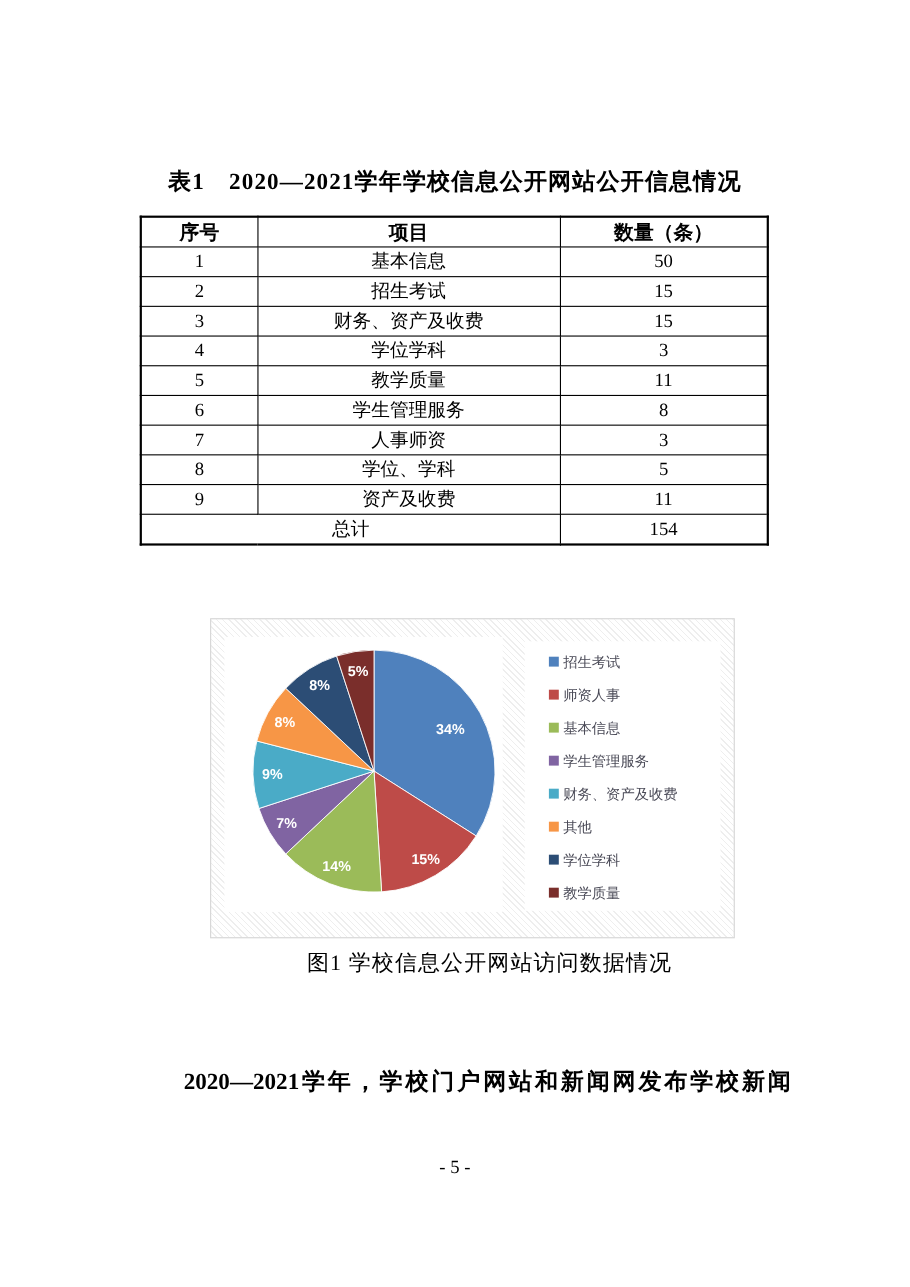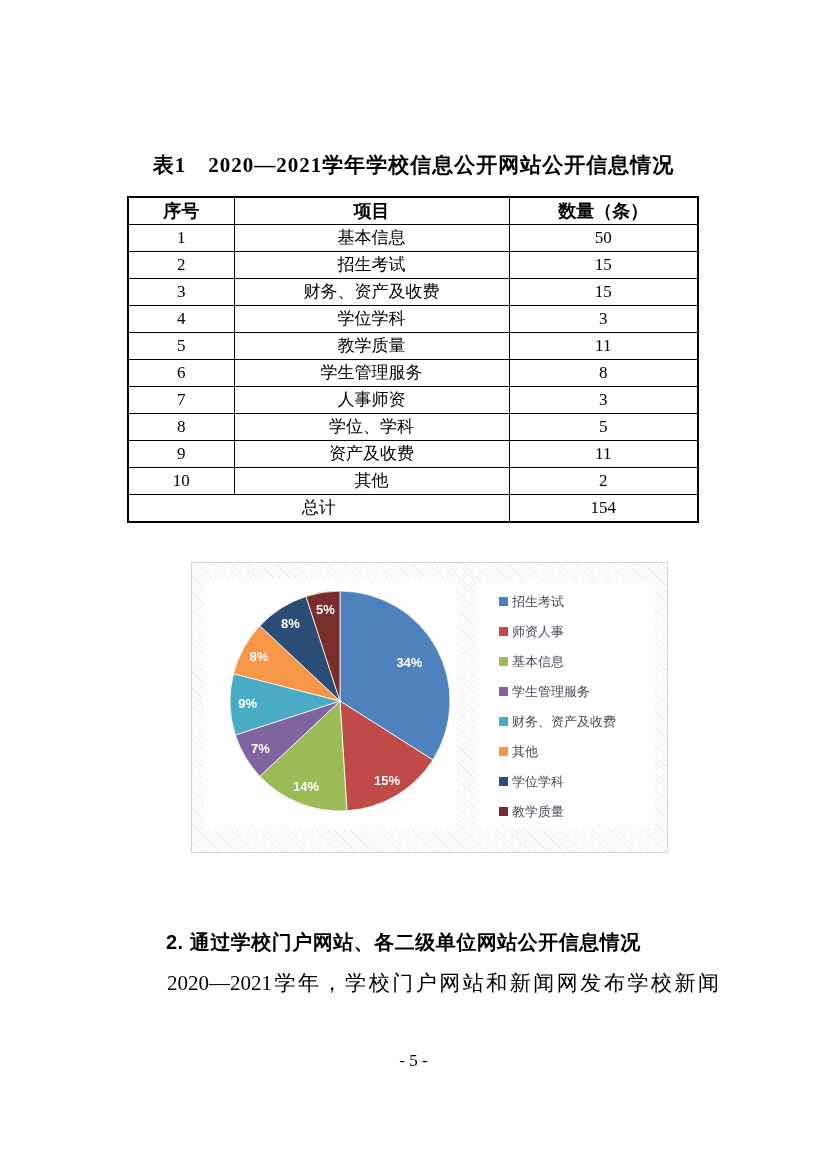--- a/index.html
+++ b/index.html
@@ -43,21 +43,21 @@
     position:absolute; left:160px; top:862px; width:570px;
     text-align:center; font-size:20px; letter-spacing:1px;
   }
   .section-heading {
     position:absolute; left:166px; top:929px; width:560px;
     font-family:"Liberation Sans", sans-serif;
     font-size:20px; font-weight:bold; letter-spacing:0.5px;
   }
   .body-paragraph {
     position:absolute; left:167px; top:969px; width:552px;
-    font-size:21px; text-align:justify; text-align-last:justify;
+    font-size:21px; text-align:justify; text-align-last:justify;font-weight:bold;
   }
   .page-number {
     position:absolute; left:0; top:1051px; width:100%;
     text-align:center; font-size:17px;
   }
 </style>
 </head>
 <body>
 
 <div class="page">
@@ -116,25 +116,20 @@
         <tr>
           <td>8</td>
           <td>学位、学科</td>
           <td>5</td>
         </tr>
         <tr>
           <td>9</td>
           <td>资产及收费</td>
           <td>11</td>
         </tr>
-        <tr>
-          <td>10</td>
-          <td>其他</td>
-          <td>2</td>
-        </tr>
       </tbody>
     <tfoot>
       <tr>
         <td colspan="2">总计</td>
         <td>154</td>
       </tr>
     </tfoot>
   </table>
 
   <div class="chart-frame">
@@ -169,20 +164,20 @@
         <text x="98.5" y="64.5" text-anchor="middle" fill="#ffffff" font-size="13" font-weight="bold" font-family="&quot;Liberation Sans&quot;, sans-serif">8%</text>
         <rect x="307" y="214" width="9" height="9" fill="#2C4D75"></rect>
         <text x="320" y="223" fill="#4a4a57" font-size="13" font-family="&quot;Liberation Serif&quot;, serif">学位学科</text>
         <path d="M148,138 L114.01,33.38 A110,110 0 0 1 148.00,28.00 Z" fill="#7A2E2B" stroke="#ffffff" stroke-width="0.8"></path>
         <text x="133.5" y="51.2" text-anchor="middle" fill="#ffffff" font-size="13" font-weight="bold" font-family="&quot;Liberation Sans&quot;, sans-serif">5%</text>
         <rect x="307" y="244" width="9" height="9" fill="#7A2E2B"></rect>
         <text x="320" y="253" fill="#4a4a57" font-size="13" font-family="&quot;Liberation Serif&quot;, serif">教学质量</text>
       </svg>
   </div>
 
+  <div class="chart-caption">图1 学校信息公开网站访问数据情况</div>
 
-  <div class="section-heading">2. 通过学校门户网站、各二级单位网站公开信息情况</div>
 
   <div class="body-paragraph">2020—2021学年，学校门户网站和新闻网发布学校新闻</div>
 
   <div class="page-number">- 5 -</div>
 
 </div>
 
 </body></html>

